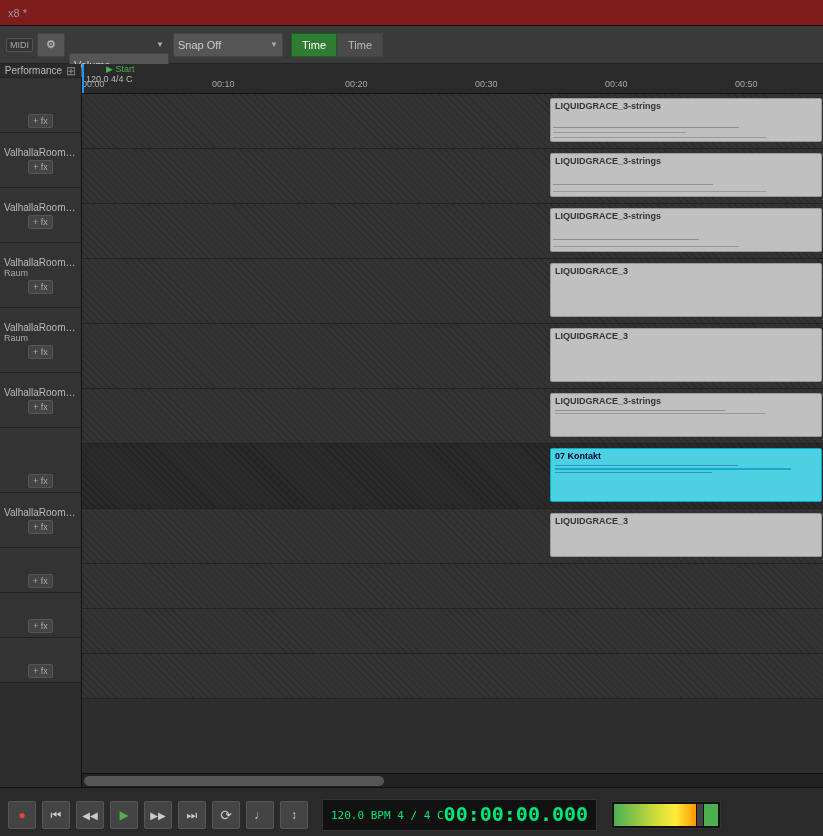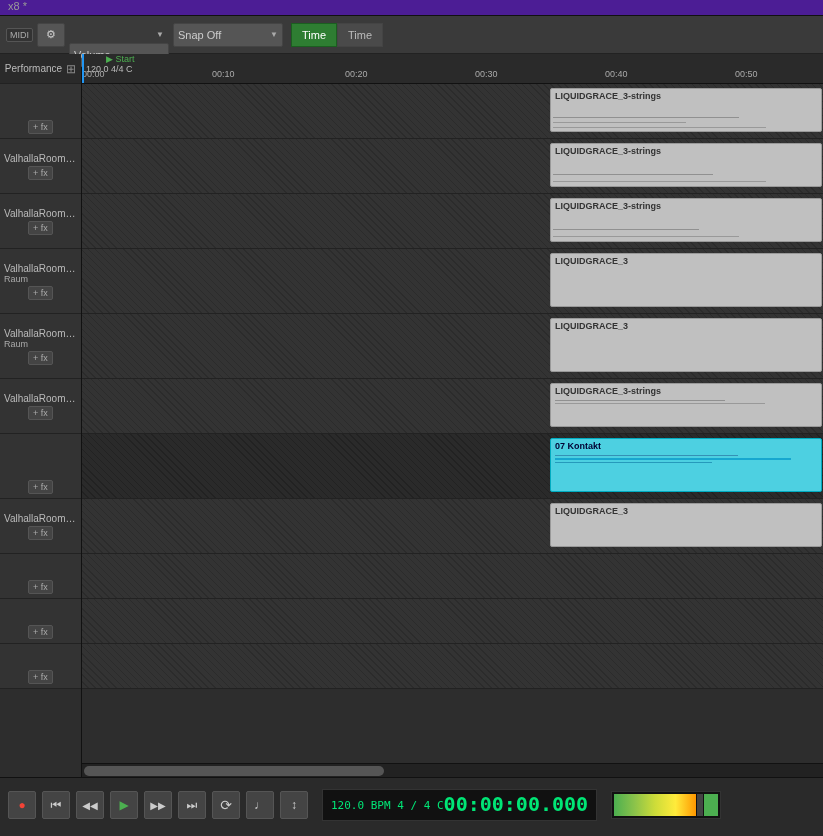--- a/index.html
+++ b/index.html
@@ -8,24 +8,24 @@
       font-family: Arial, sans-serif;
       font-size: 11px;
       color: #ccc;
       width: 823px;
       height: 836px;
       overflow: hidden;
     }
 
     
     .title-bar {
-      background: #4c1d95;
-      height: 16px;
-      display: flex;
-      align-items: flex-start;
+      background: #7f1d1d;
+      height: 26px;
+      display: flex;
+      align-items: center;
       padding: 0 8px;
       color: #999;
       font-size: 11px;
       border-bottom: 1px solid #111;
     }
 
     
     .toolbar {
       background: #3a3a3a;
       height: 38px;
@@ -428,21 +428,21 @@
   <div class="time-beats-group">
     <button class="time-btn">Time</button>
     <button class="time-btn inactive">Time</button>
   </div>
 </div>
 
 <div class="main-area">
 
   <div class="left-panel">
 
-    <div class="track-header performance" style="height:30px;">
+    <div class="track-header performance" style="height:14px;">
       <span style="font-size:10px;color:#bbb;">Performance</span>
       <span style="font-size:12px;color:#888;">⊞</span>
     </div>
 
     <div class="track-header track-row-h1" style="height:55px;justify-content:flex-end;padding-bottom:4px;">
       <button class="fx-btn">+ fx</button>
     </div>
 
     <div class="track-header track-row-h2" style="height:55px;">
       <span class="track-name">ValhallaRoom_x64</span>

